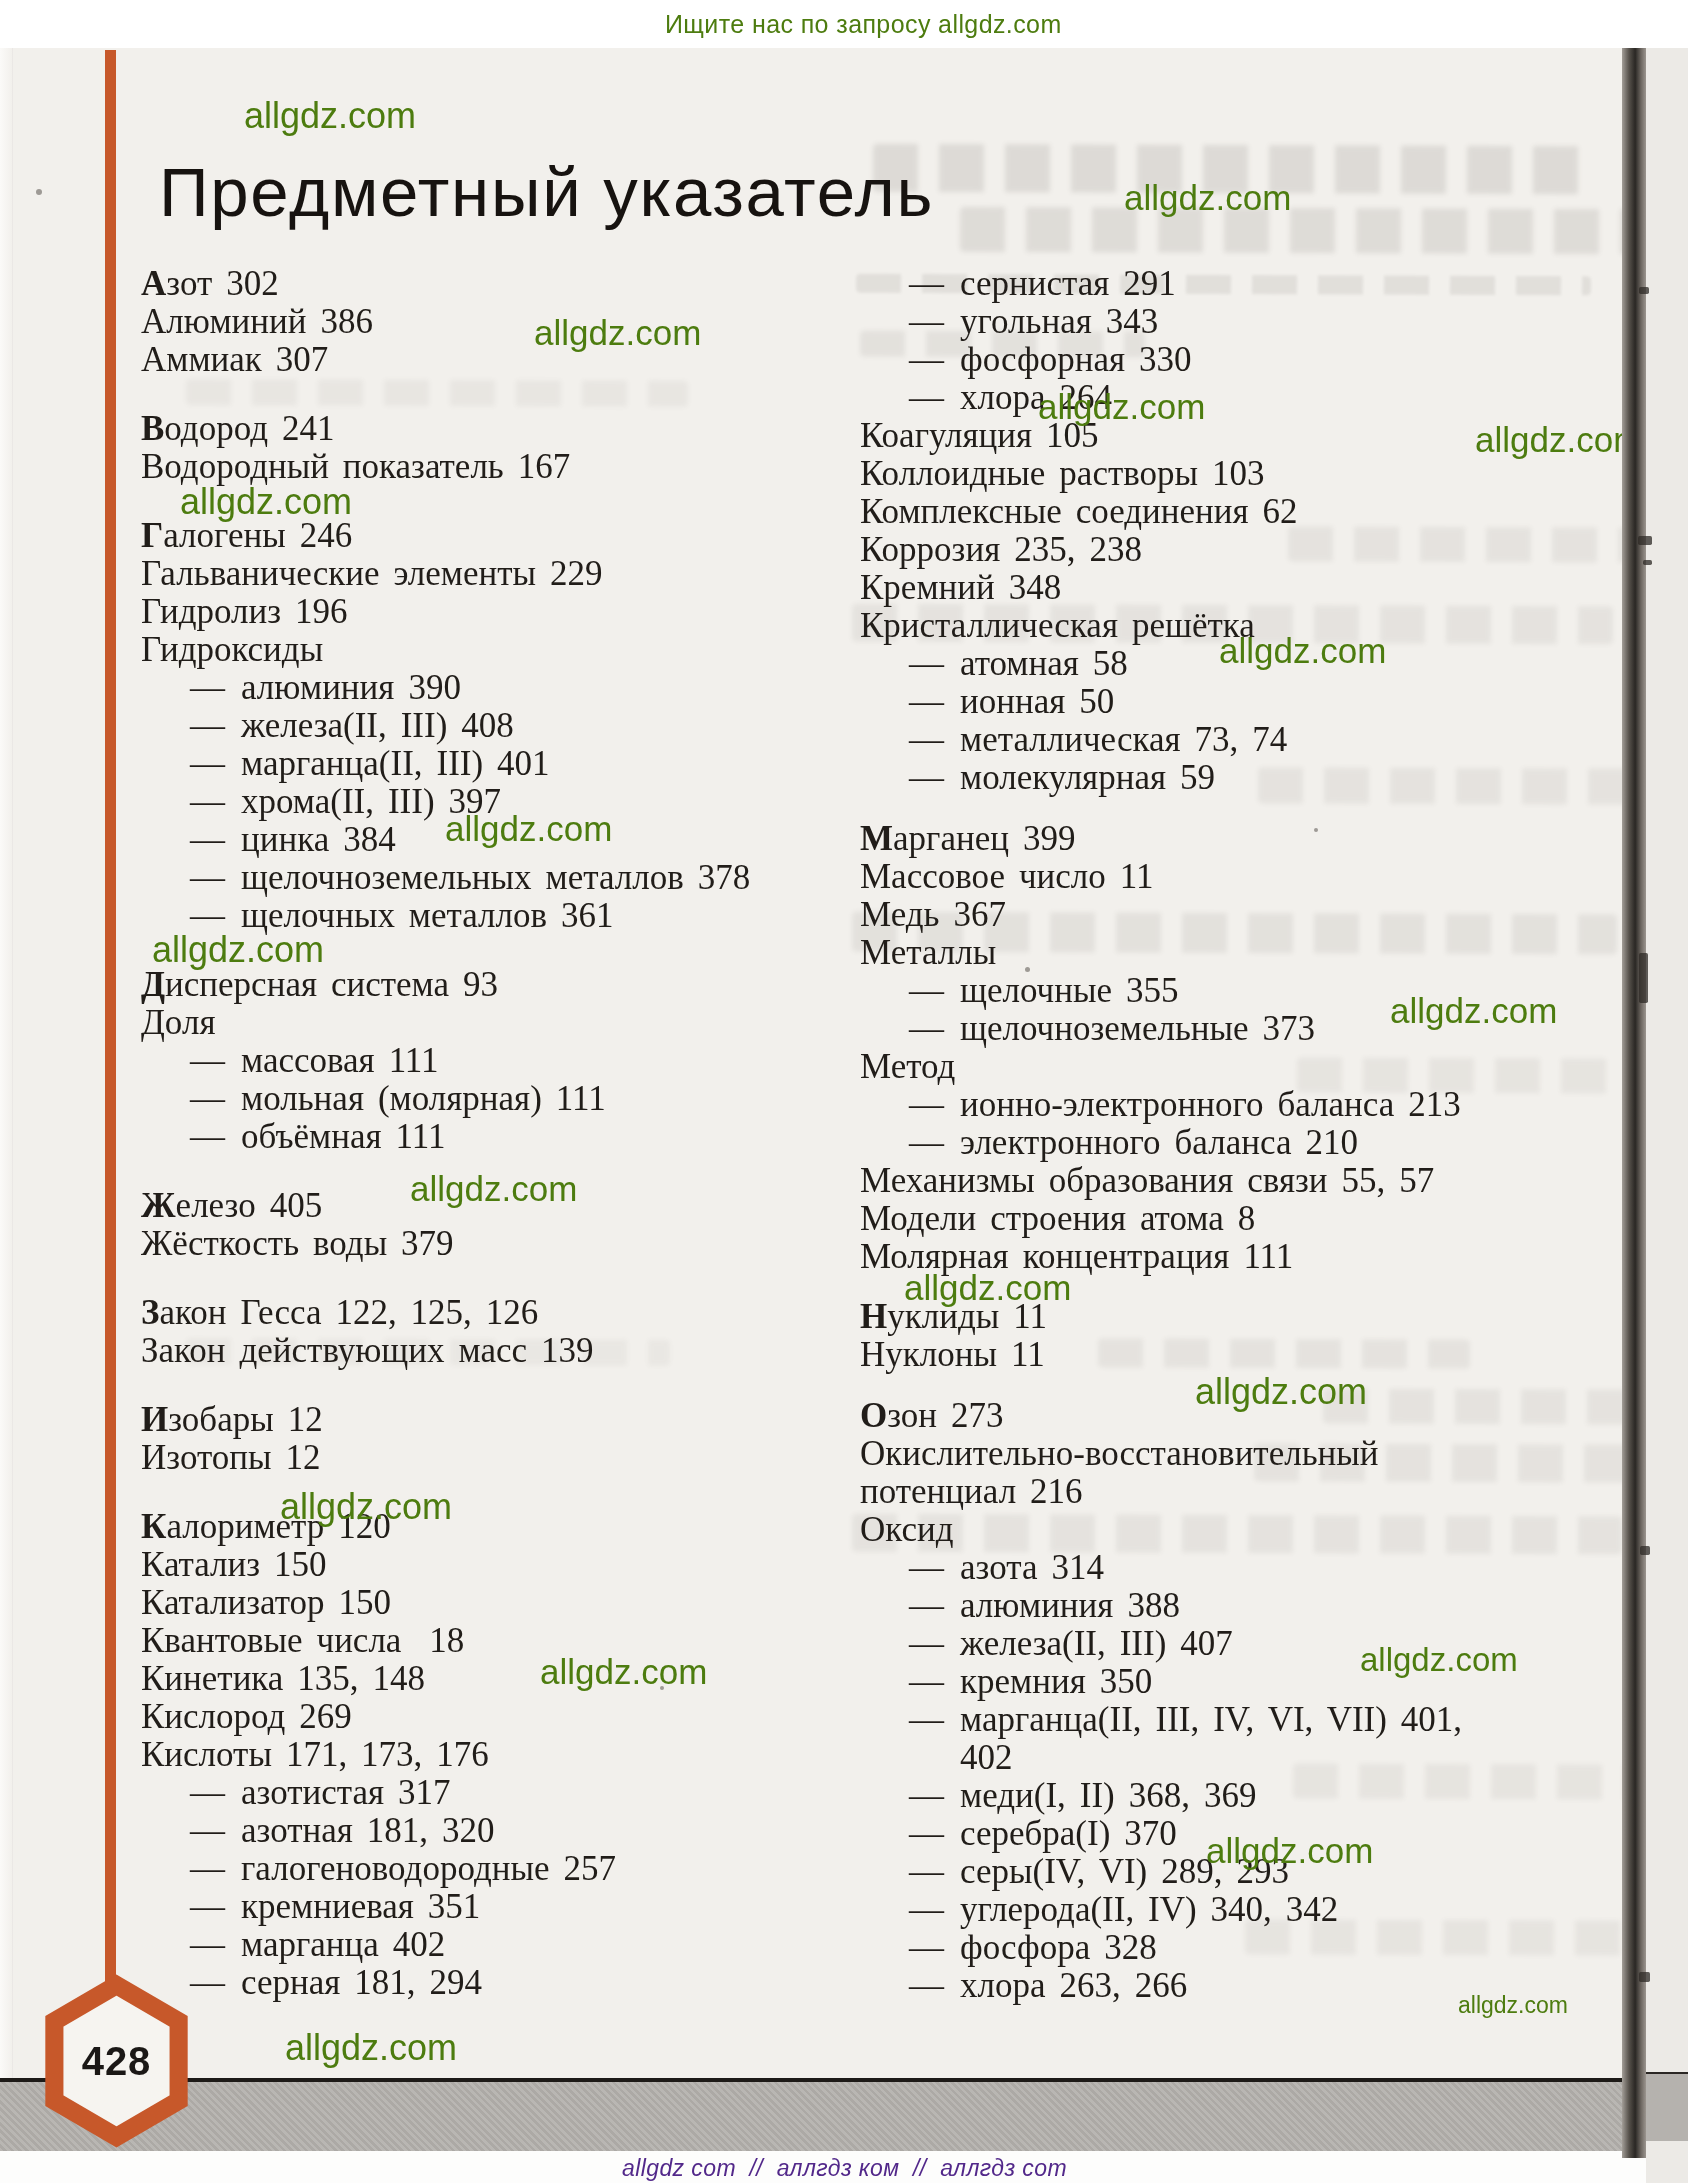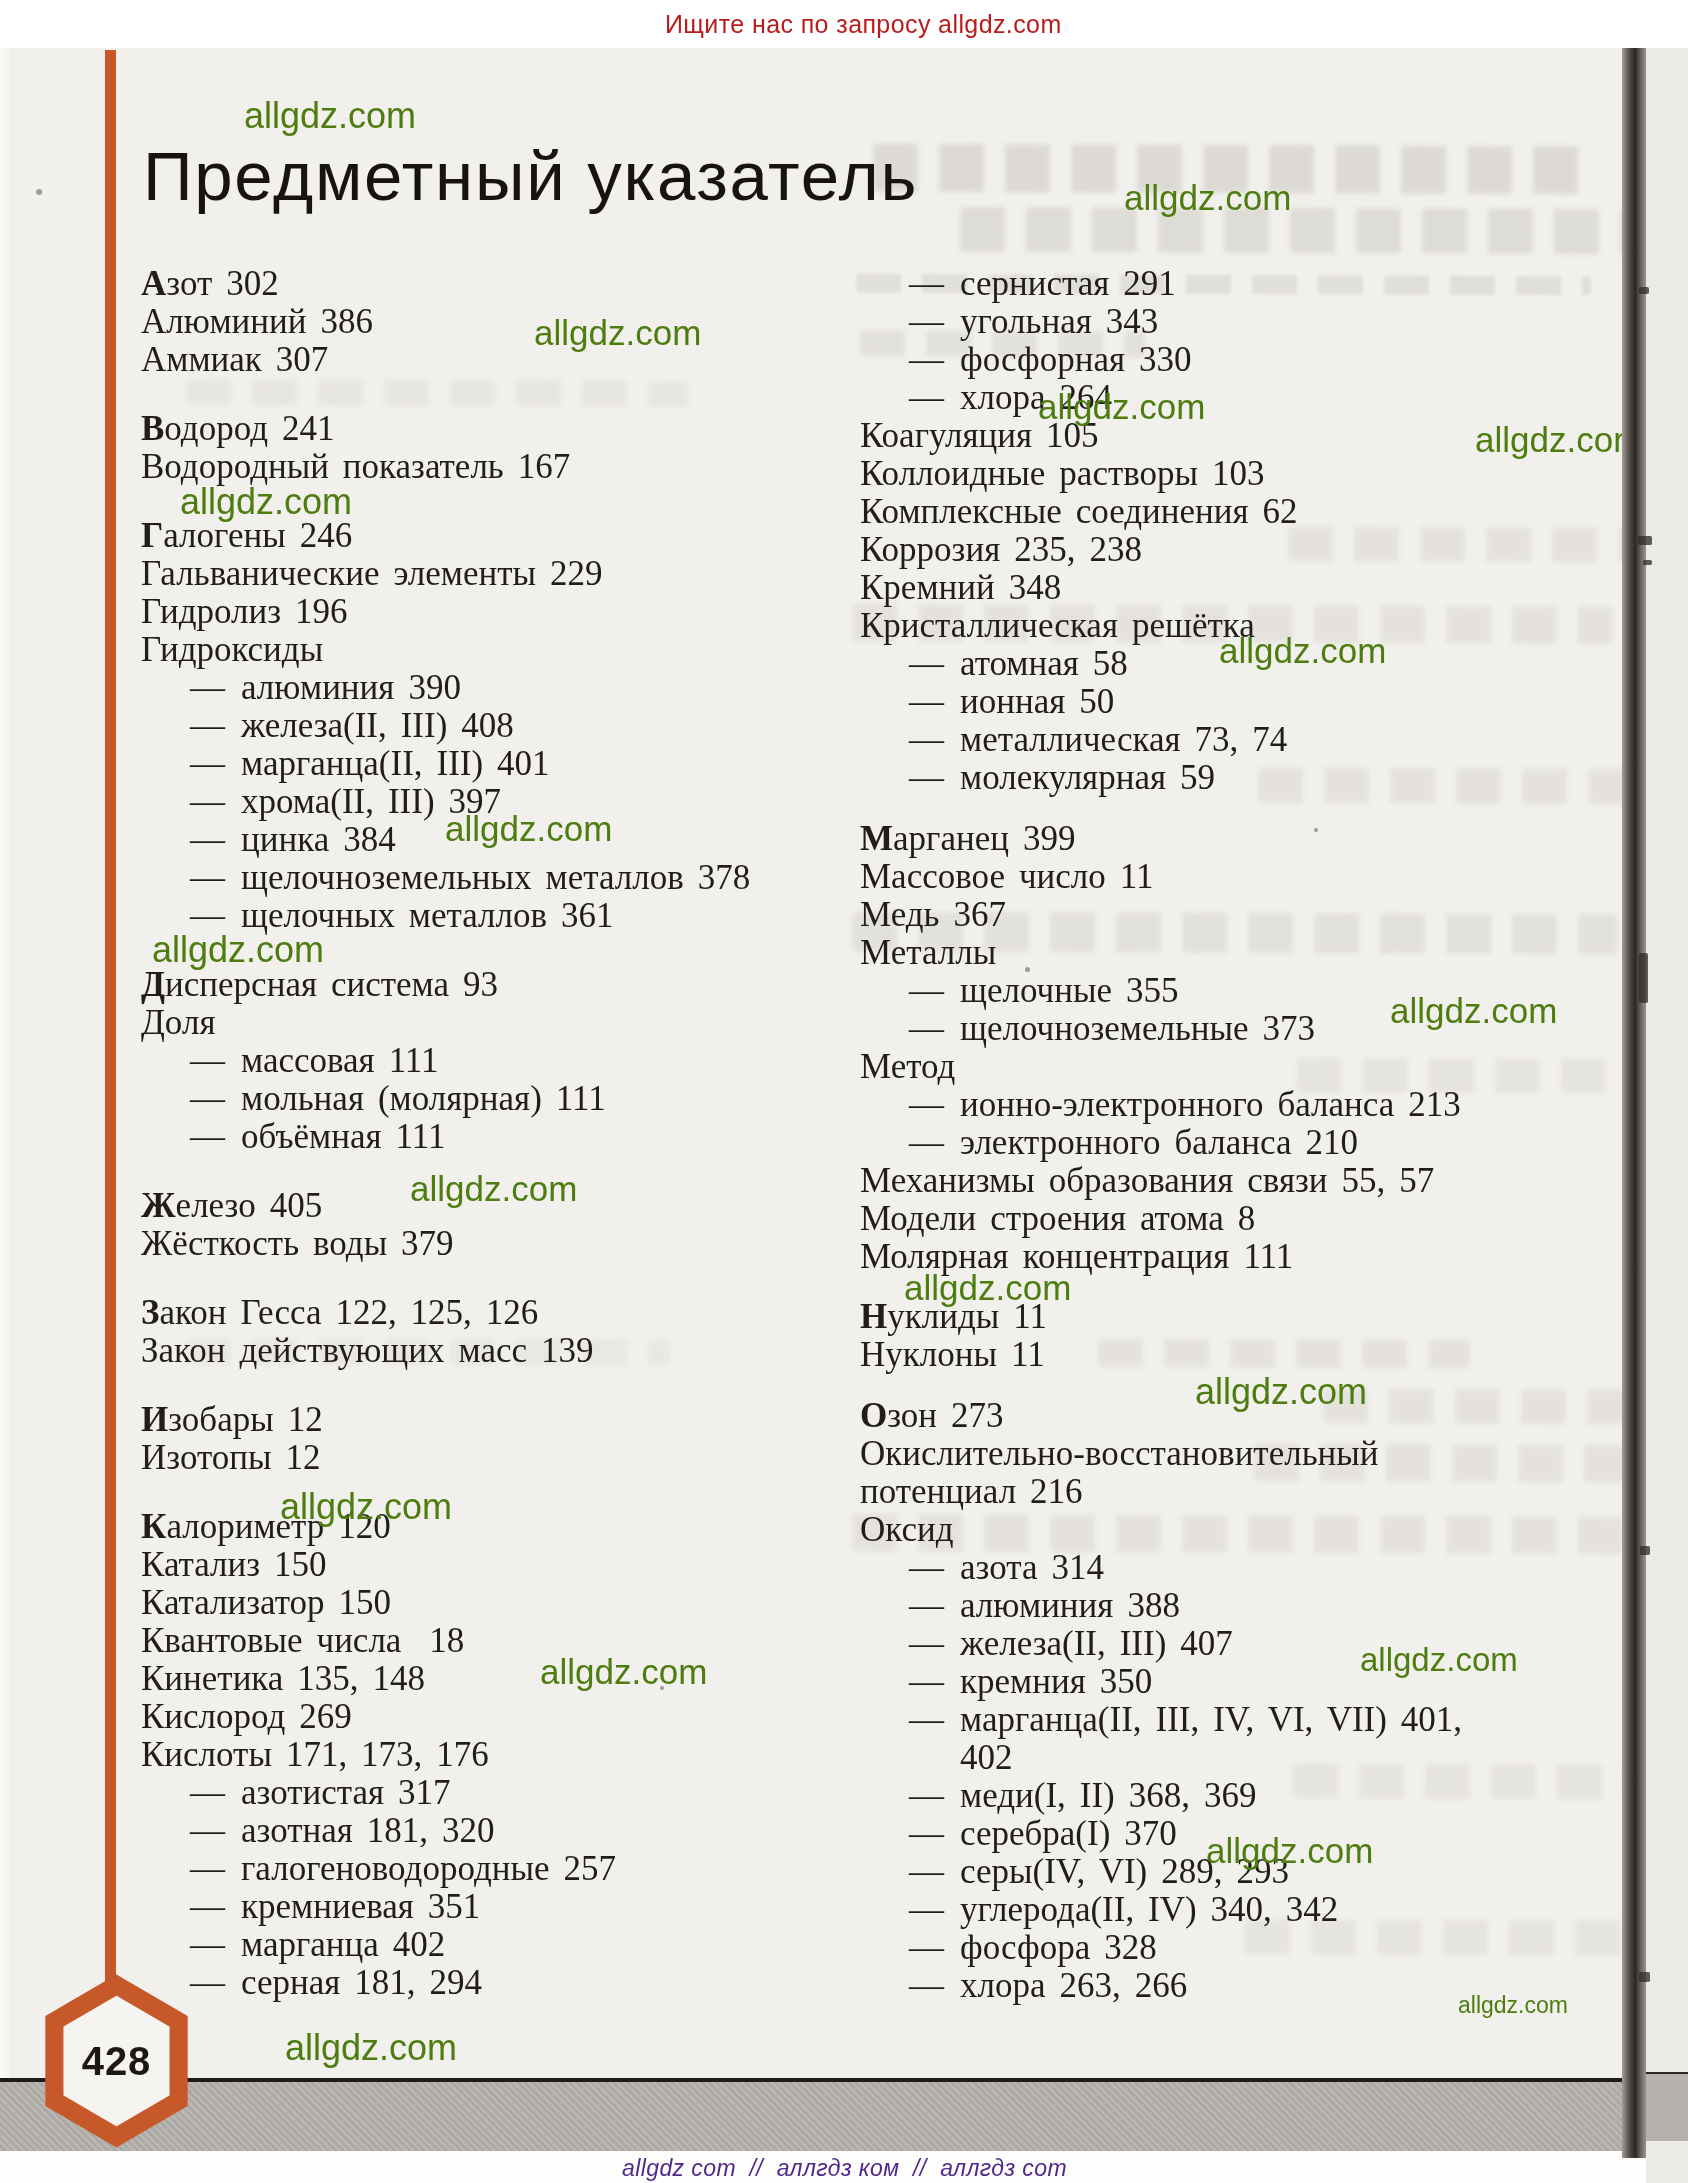--- a/index.html
+++ b/index.html
@@ -60,21 +60,21 @@
     display:flex;align-items:center;justify-content:center;
     font-family:"Liberation Sans",sans-serif;font-size:40px;font-weight:bold;color:#1b1816;letter-spacing:0.9px;}
 </style>
 </head>
 <body>
 
 <div class="paper"></div>
 <div class="paper-left-edge"></div>
 <div class="top-strip"></div>
 
-<div class="green-note" style="color: #b91c1c;">Ищите нас по запросу allgdz.com</div>
+<div class="green-note" style="color: #4d7c0f;">Ищите нас по запросу allgdz.com</div>
 
 <div class="bleed" style="left:873px;top:145px;width:726px;height:48px;opacity:.13;"></div>
 <div class="bleed" style="left:960px;top:208px;width:674px;height:45px;opacity:.12;"></div>
 <div class="bleed" style="left:856px;top:275px;width:735px;height:19px;opacity:.10;filter:blur(1.7px);"></div>
 <div class="bleed" style="left:860px;top:331px;width:285px;height:26px;opacity:.09;"></div>
 <div class="bleed" style="left:1288px;top:527px;width:337px;height:35px;opacity:.08;"></div>
 <div class="bleed" style="left:852px;top:605px;width:761px;height:38px;opacity:.08;"></div>
 <div class="bleed" style="left:1258px;top:768px;width:372px;height:36px;opacity:.08;"></div>
 <div class="bleed" style="left:852px;top:913px;width:765px;height:40px;opacity:.09;"></div>
 <div class="bleed" style="left:1297px;top:1058px;width:329px;height:35px;opacity:.07;"></div>
@@ -86,21 +86,21 @@
 <div class="bleed" style="left:1245px;top:1920px;width:380px;height:35px;opacity:.07;"></div>
 <div class="bleed" style="left:186px;top:380px;width:502px;height:26px;opacity:.06;"></div>
 <div class="bleed" style="left:186px;top:1339px;width:484px;height:26px;opacity:.05;"></div>
 <div class="speck" style="left:36px;top:189px;width:6px;height:6px;"></div>
 <div class="speck" style="left:1025px;top:967px;width:5.2px;height:5.2px;"></div>
 <div class="speck" style="left:660px;top:1686px;width:4.3px;height:4.3px;"></div>
 <div class="speck" style="left:1314px;top:828px;width:4.3px;height:4.3px;"></div>
 
 <div class="orange-bar" style="background: rgb(199, 88, 42);"></div>
 
-<h1 class="page-title" style="margin:0;">Предметный указатель</h1>
+<h1 class="page-title" style="margin:16px;">Предметный указатель</h1>
 
 <div class="col col-left" id="col-left"><div class="group"><div class="line"><span class="txt"><span class="lead">А</span>зот 302</span></div><div class="line"><span class="txt">Алюминий 386</span></div><div class="line"><span class="txt">Аммиак 307</span></div></div><div class="group"><div class="line"><span class="txt"><span class="lead">В</span>одород 241</span></div><div class="line"><span class="txt">Водородный показатель 167</span></div></div><div class="group"><div class="line"><span class="txt"><span class="lead">Г</span>алогены 246</span></div><div class="line"><span class="txt">Гальванические элементы 229</span></div><div class="line"><span class="txt">Гидролиз 196</span></div><div class="line"><span class="txt">Гидроксиды</span></div><div class="line sub"><span class="dash">—</span><span class="txt">алюминия 390</span></div><div class="line sub"><span class="dash">—</span><span class="txt">железа(II, III) 408</span></div><div class="line sub"><span class="dash">—</span><span class="txt">марганца(II, III) 401</span></div><div class="line sub"><span class="dash">—</span><span class="txt">хрома(II, III) 397</span></div><div class="line sub"><span class="dash">—</span><span class="txt">цинка 384</span></div><div class="line sub"><span class="dash">—</span><span class="txt">щелочноземельных металлов 378</span></div><div class="line sub"><span class="dash">—</span><span class="txt">щелочных металлов 361</span></div></div><div class="group"><div class="line"><span class="txt"><span class="lead">Д</span>исперсная система 93</span></div><div class="line"><span class="txt">Доля</span></div><div class="line sub"><span class="dash">—</span><span class="txt">массовая 111</span></div><div class="line sub"><span class="dash">—</span><span class="txt">мольная (молярная) 111</span></div><div class="line sub"><span class="dash">—</span><span class="txt">объёмная 111</span></div></div><div class="group"><div class="line"><span class="txt"><span class="lead">Ж</span>елезо 405</span></div><div class="line"><span class="txt">Жёсткость воды 379</span></div></div><div class="group"><div class="line"><span class="txt"><span class="lead">З</span>акон Гесса 122, 125, 126</span></div><div class="line"><span class="txt">Закон действующих масс 139</span></div></div><div class="group"><div class="line"><span class="txt"><span class="lead">И</span>зобары 12</span></div><div class="line"><span class="txt">Изотопы 12</span></div></div><div class="group"><div class="line"><span class="txt"><span class="lead">К</span>алориметр 120</span></div><div class="line"><span class="txt">Катализ 150</span></div><div class="line"><span class="txt">Катализатор 150</span></div><div class="line"><span class="txt">Квантовые числа  18</span></div><div class="line"><span class="txt">Кинетика 135, 148</span></div><div class="line"><span class="txt">Кислород 269</span></div><div class="line"><span class="txt">Кислоты 171, 173, 176</span></div><div class="line sub"><span class="dash">—</span><span class="txt">азотистая 317</span></div><div class="line sub"><span class="dash">—</span><span class="txt">азотная 181, 320</span></div><div class="line sub"><span class="dash">—</span><span class="txt">галогеноводородные 257</span></div><div class="line sub"><span class="dash">—</span><span class="txt">кремниевая 351</span></div><div class="line sub"><span class="dash">—</span><span class="txt">марганца 402</span></div><div class="line sub"><span class="dash">—</span><span class="txt">серная 181, 294</span></div></div></div>
 <div class="col col-right" id="col-right"><div class="group"><div class="line sub"><span class="dash">—</span><span class="txt">сернистая 291</span></div><div class="line sub"><span class="dash">—</span><span class="txt">угольная 343</span></div><div class="line sub"><span class="dash">—</span><span class="txt">фосфорная 330</span></div><div class="line sub"><span class="dash">—</span><span class="txt">хлора 264</span></div><div class="line"><span class="txt">Коагуляция 105</span></div><div class="line"><span class="txt">Коллоидные растворы 103</span></div><div class="line"><span class="txt">Комплексные соединения 62</span></div><div class="line"><span class="txt">Коррозия 235, 238</span></div><div class="line"><span class="txt">Кремний 348</span></div><div class="line"><span class="txt">Кристаллическая решётка</span></div><div class="line sub"><span class="dash">—</span><span class="txt">атомная 58</span></div><div class="line sub"><span class="dash">—</span><span class="txt">ионная 50</span></div><div class="line sub"><span class="dash">—</span><span class="txt">металлическая 73, 74</span></div><div class="line sub"><span class="dash">—</span><span class="txt">молекулярная 59</span></div></div><div class="group"><div class="line"><span class="txt"><span class="lead">М</span>арганец 399</span></div><div class="line"><span class="txt">Массовое число 11</span></div><div class="line"><span class="txt">Медь 367</span></div><div class="line"><span class="txt">Металлы</span></div><div class="line sub"><span class="dash">—</span><span class="txt">щелочные 355</span></div><div class="line sub"><span class="dash">—</span><span class="txt">щелочноземельные 373</span></div><div class="line"><span class="txt">Метод</span></div><div class="line sub"><span class="dash">—</span><span class="txt">ионно-электронного баланса 213</span></div><div class="line sub"><span class="dash">—</span><span class="txt">электронного баланса 210</span></div><div class="line"><span class="txt">Механизмы образования связи 55, 57</span></div><div class="line"><span class="txt">Модели строения атома 8</span></div><div class="line"><span class="txt">Молярная концентрация 111</span></div></div><div class="group"><div class="line"><span class="txt"><span class="lead">Н</span>уклиды 11</span></div><div class="line"><span class="txt">Нуклоны 11</span></div></div><div class="group"><div class="line"><span class="txt"><span class="lead">О</span>зон 273</span></div><div class="line"><span class="txt">Окислительно-восстановительный</span></div><div class="line"><span class="txt">потенциал 216</span></div><div class="line"><span class="txt">Оксид</span></div><div class="line sub"><span class="dash">—</span><span class="txt">азота 314</span></div><div class="line sub"><span class="dash">—</span><span class="txt">алюминия 388</span></div><div class="line sub"><span class="dash">—</span><span class="txt">железа(II, III) 407</span></div><div class="line sub"><span class="dash">—</span><span class="txt">кремния 350</span></div><div class="line sub"><span class="dash">—</span><span class="txt">марганца(II, III, IV, VI, VII) 401,</span></div><div class="line cont"><span class="txt">402</span></div><div class="line sub"><span class="dash">—</span><span class="txt">меди(I, II) 368, 369</span></div><div class="line sub"><span class="dash">—</span><span class="txt">серебра(I) 370</span></div><div class="line sub"><span class="dash">—</span><span class="txt">серы(IV, VI) 289, 293</span></div><div class="line sub"><span class="dash">—</span><span class="txt">углерода(II, IV) 340, 342</span></div><div class="line sub"><span class="dash">—</span><span class="txt">фосфора 328</span></div><div class="line sub"><span class="dash">—</span><span class="txt">хлора 263, 266</span></div></div></div>
 
 <div id="wm-layer">
     <span class="wm" style="left: 244px; top: 95px; font-size: 36px;">allgdz.com</span>
     <span class="wm" style="left: 1124px; top: 178px; font-size: 35px;">allgdz.com</span>
     <span class="wm" style="left: 534px; top: 313px; font-size: 35px;">allgdz.com</span>
     <span class="wm" style="left: 1038px; top: 387px; font-size: 35px;">allgdz.com</span>
     <span class="wm" style="left: 1475px; top: 420px; font-size: 35px;">allgdz.com</span>

